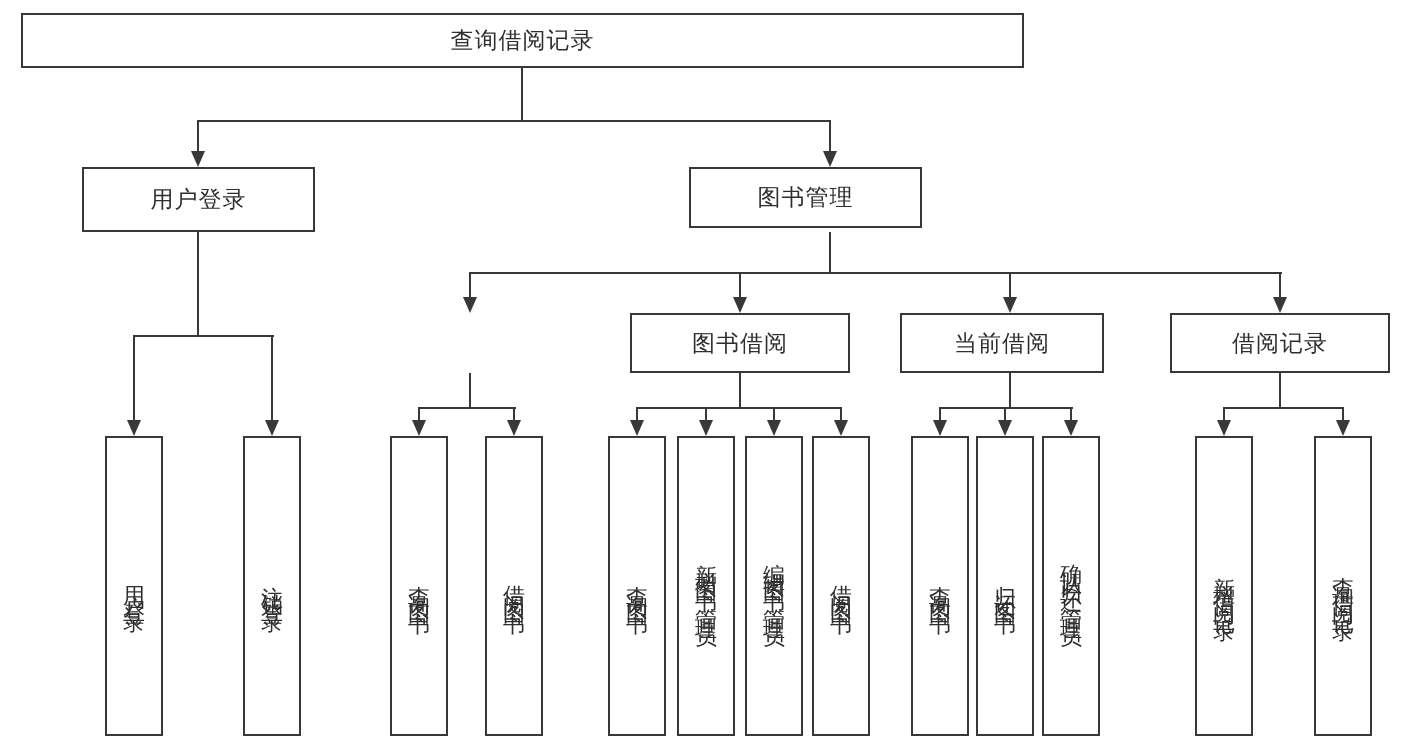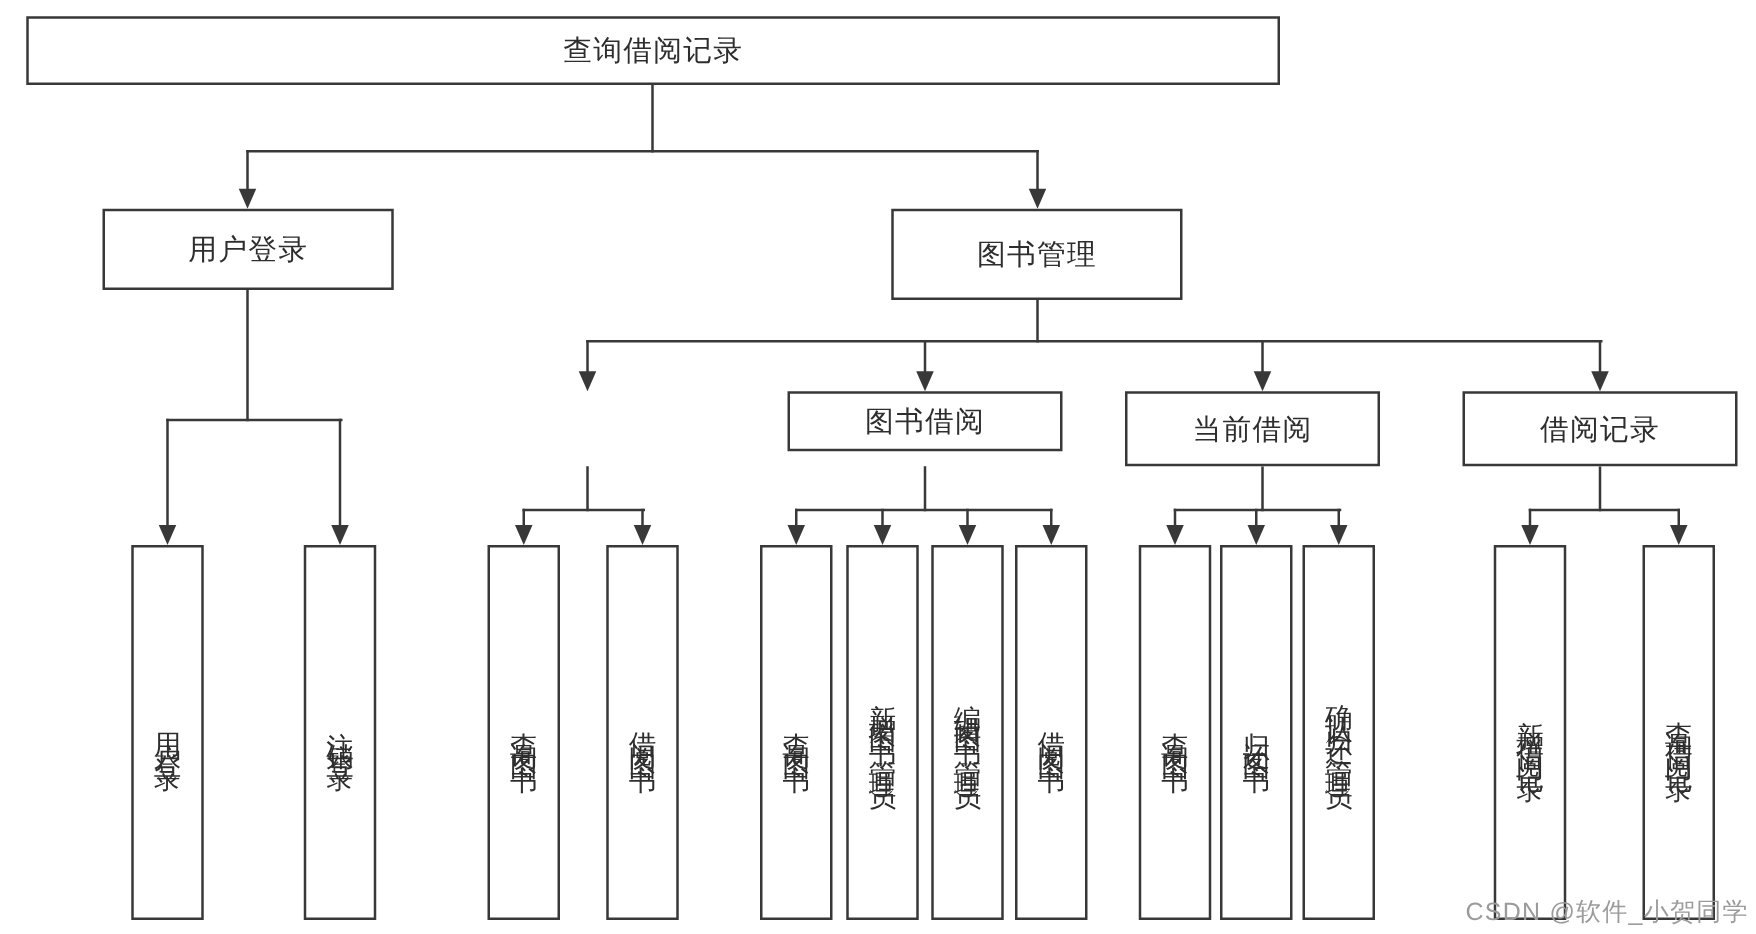--- a/index.html
+++ b/index.html
@@ -129,25 +129,25 @@
   <div class="line" style="left:1342px;top:407px;width:2px;height:15px"></div>
   <div class="arrow" style="left:1336px;top:420px"></div>
 
   <div class="node h-node" style="left:21px;top:13px;width:1003px;height:55px">
     <span class="label">查询借阅记录</span>
   </div>
 
   <div class="node h-node" style="left:82px;top:167px;width:233px;height:65px">
     <span class="label">用户登录</span>
   </div>
-  <div class="node h-node" style="left:713px;top:167px;width:233px;height:73px">
+  <div class="node h-node" style="left:689px;top:167px;width:233px;height:61px">
     <span class="label">图书管理</span>
   </div>
 
-  <div class="node h-node" style="left:630px;top:313px;width:220px;height:48px">
+  <div class="node h-node" style="left:630px;top:313px;width:220px;height:60px">
     <span class="label">图书借阅</span>
   </div>
   <div class="node h-node" style="left:900px;top:313px;width:204px;height:60px">
     <span class="label">当前借阅</span>
   </div>
   <div class="node h-node" style="left:1170px;top:313px;width:220px;height:60px">
     <span class="label">借阅记录</span>
   </div>
 
   <div class="node v-node" style="left:105px;top:436px;width:58px;height:300px">
@@ -187,15 +187,14 @@
     <span class="label">确认归还（管理员）</span>
   </div>
 
   <div class="node v-node" style="left:1195px;top:436px;width:58px;height:300px">
     <span class="label">新增借阅记录</span>
   </div>
   <div class="node v-node" style="left:1314px;top:436px;width:58px;height:300px">
     <span class="label">查询借阅记录</span>
   </div>
 
-  <div class="watermark">CSDN @软件_小贺同学</div>
 
 </div>
 
 </body></html>

